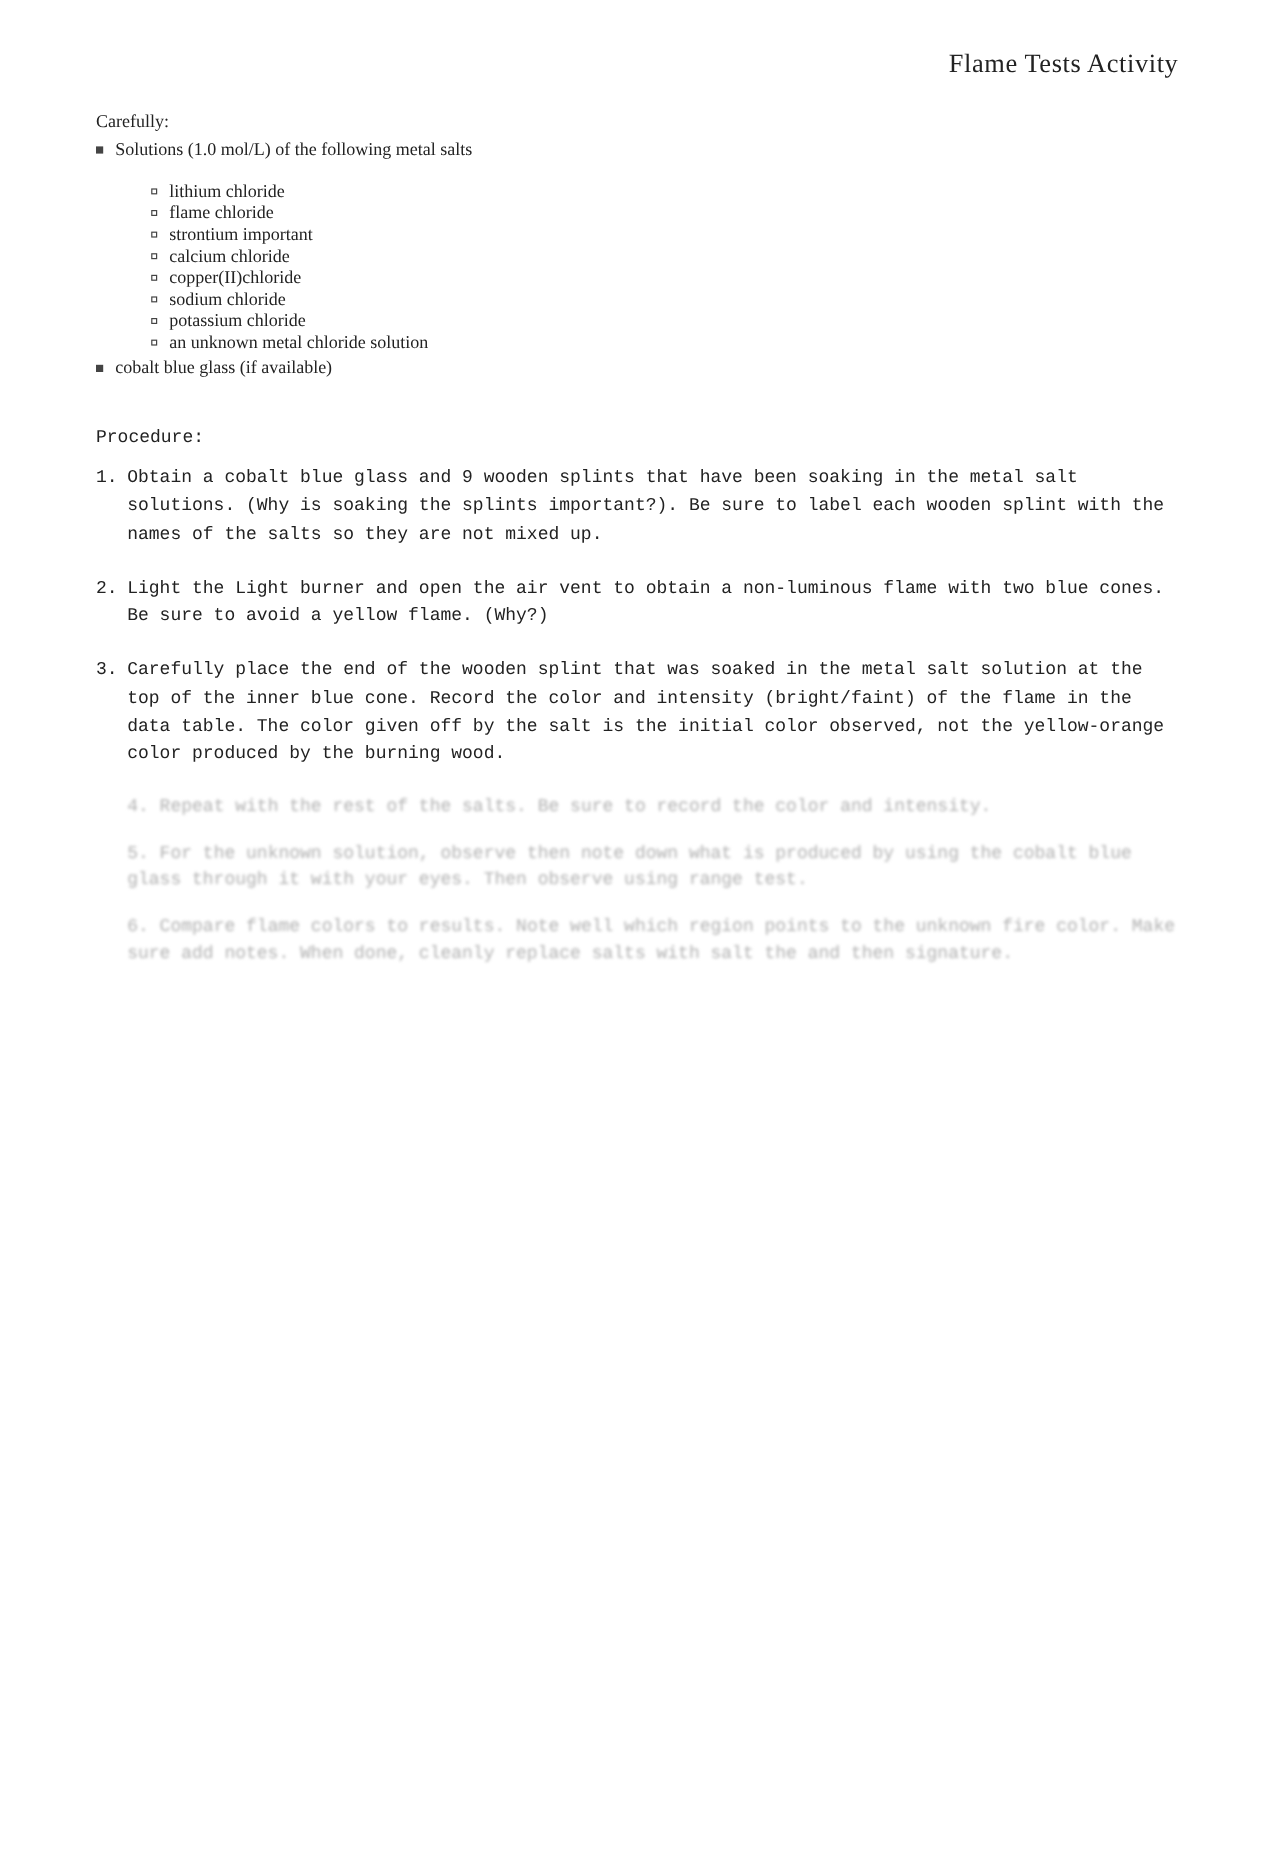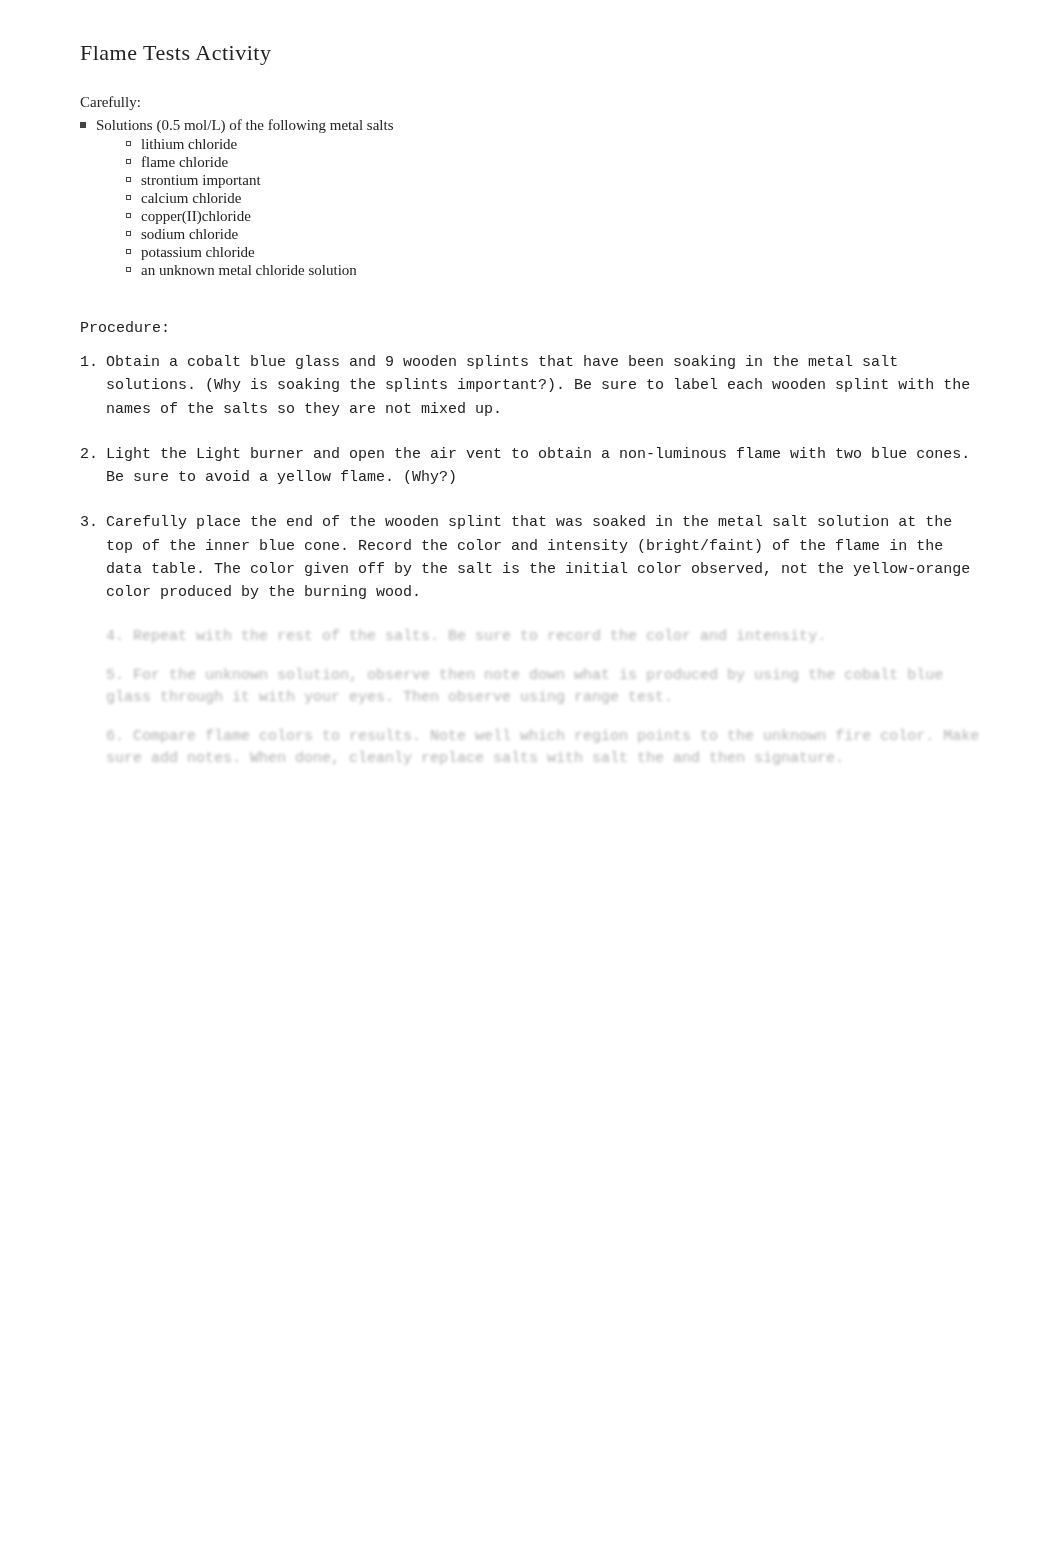--- a/index.html
+++ b/index.html
@@ -12,21 +12,21 @@
       background: #ffffff;
       font-family: 'Times New Roman', Times, serif;
       font-size: 15px;
       color: #222222;
       width: 1062px;
       min-height: 1561px;
       padding: 40px 80px 60px 80px;
     }
 
     .page-title {
-      text-align: left;
+      text-align: right;
       font-size: 22px;
       font-weight: normal;
       margin-bottom: 28px;
       letter-spacing: 0.5px;
     }
 
     .section-label {
       font-size: 15px;
       font-weight: normal;
       margin-bottom: 6px;
@@ -51,21 +51,21 @@
       height: 6px;
       background: #444;
       margin-top: 5px;
       margin-right: 10px;
       flex-shrink: 0;
     }
 
     .sub-list {
       list-style: none;
       padding-left: 0;
-      margin-top: 2px;
+      margin-top: 18px;
     }
 
     .sub-list li {
       display: flex;
       align-items: flex-start;
       margin-bottom: 1px;
       font-size: 15px;
     }
 
     .sub-bullet {
@@ -130,21 +130,21 @@
 
 <p class="section-label">Carefully:</p>
 
 <ul class="top-list">
 
 
 
   <li>
     <span class="bullet-square" style="margin-top:5px;"></span>
     <div>
-      <span>Solutions (0.5 mol/L) of the following metal salts</span>
+      <span>Solutions (1.0 mol/L) of the following metal salts</span>
       <ul class="sub-list sub-list-indent">
         <li>
           <span class="sub-bullet"></span>
           <span>lithium chloride</span>
         </li>
         <li>
           <span class="sub-bullet"></span>
           <span>flame chloride</span>
         </li>
         <li>
@@ -168,20 +168,24 @@
           <span>potassium chloride</span>
         </li>
         <li>
           <span class="sub-bullet"></span>
           <span>an unknown metal chloride solution</span>
         </li>
       </ul>
     </div>
   </li>
 
+  <li>
+    <span class="bullet-square"></span>
+    <span>cobalt blue glass (if available)</span>
+  </li>
 </ul>
 
 <div class="procedure-section">
   <p class="section-label">Procedure:</p>
 
   <ol class="numbered-list">
 
     <li>
       <span class="num-label">1.</span>
       <span>Obtain a cobalt blue glass and 9 wooden splints that have been soaking in the metal salt solutions.   (Why is soaking the splints important?).       Be sure to label each wooden splint with the names of the salts so they are not mixed up.</span>

